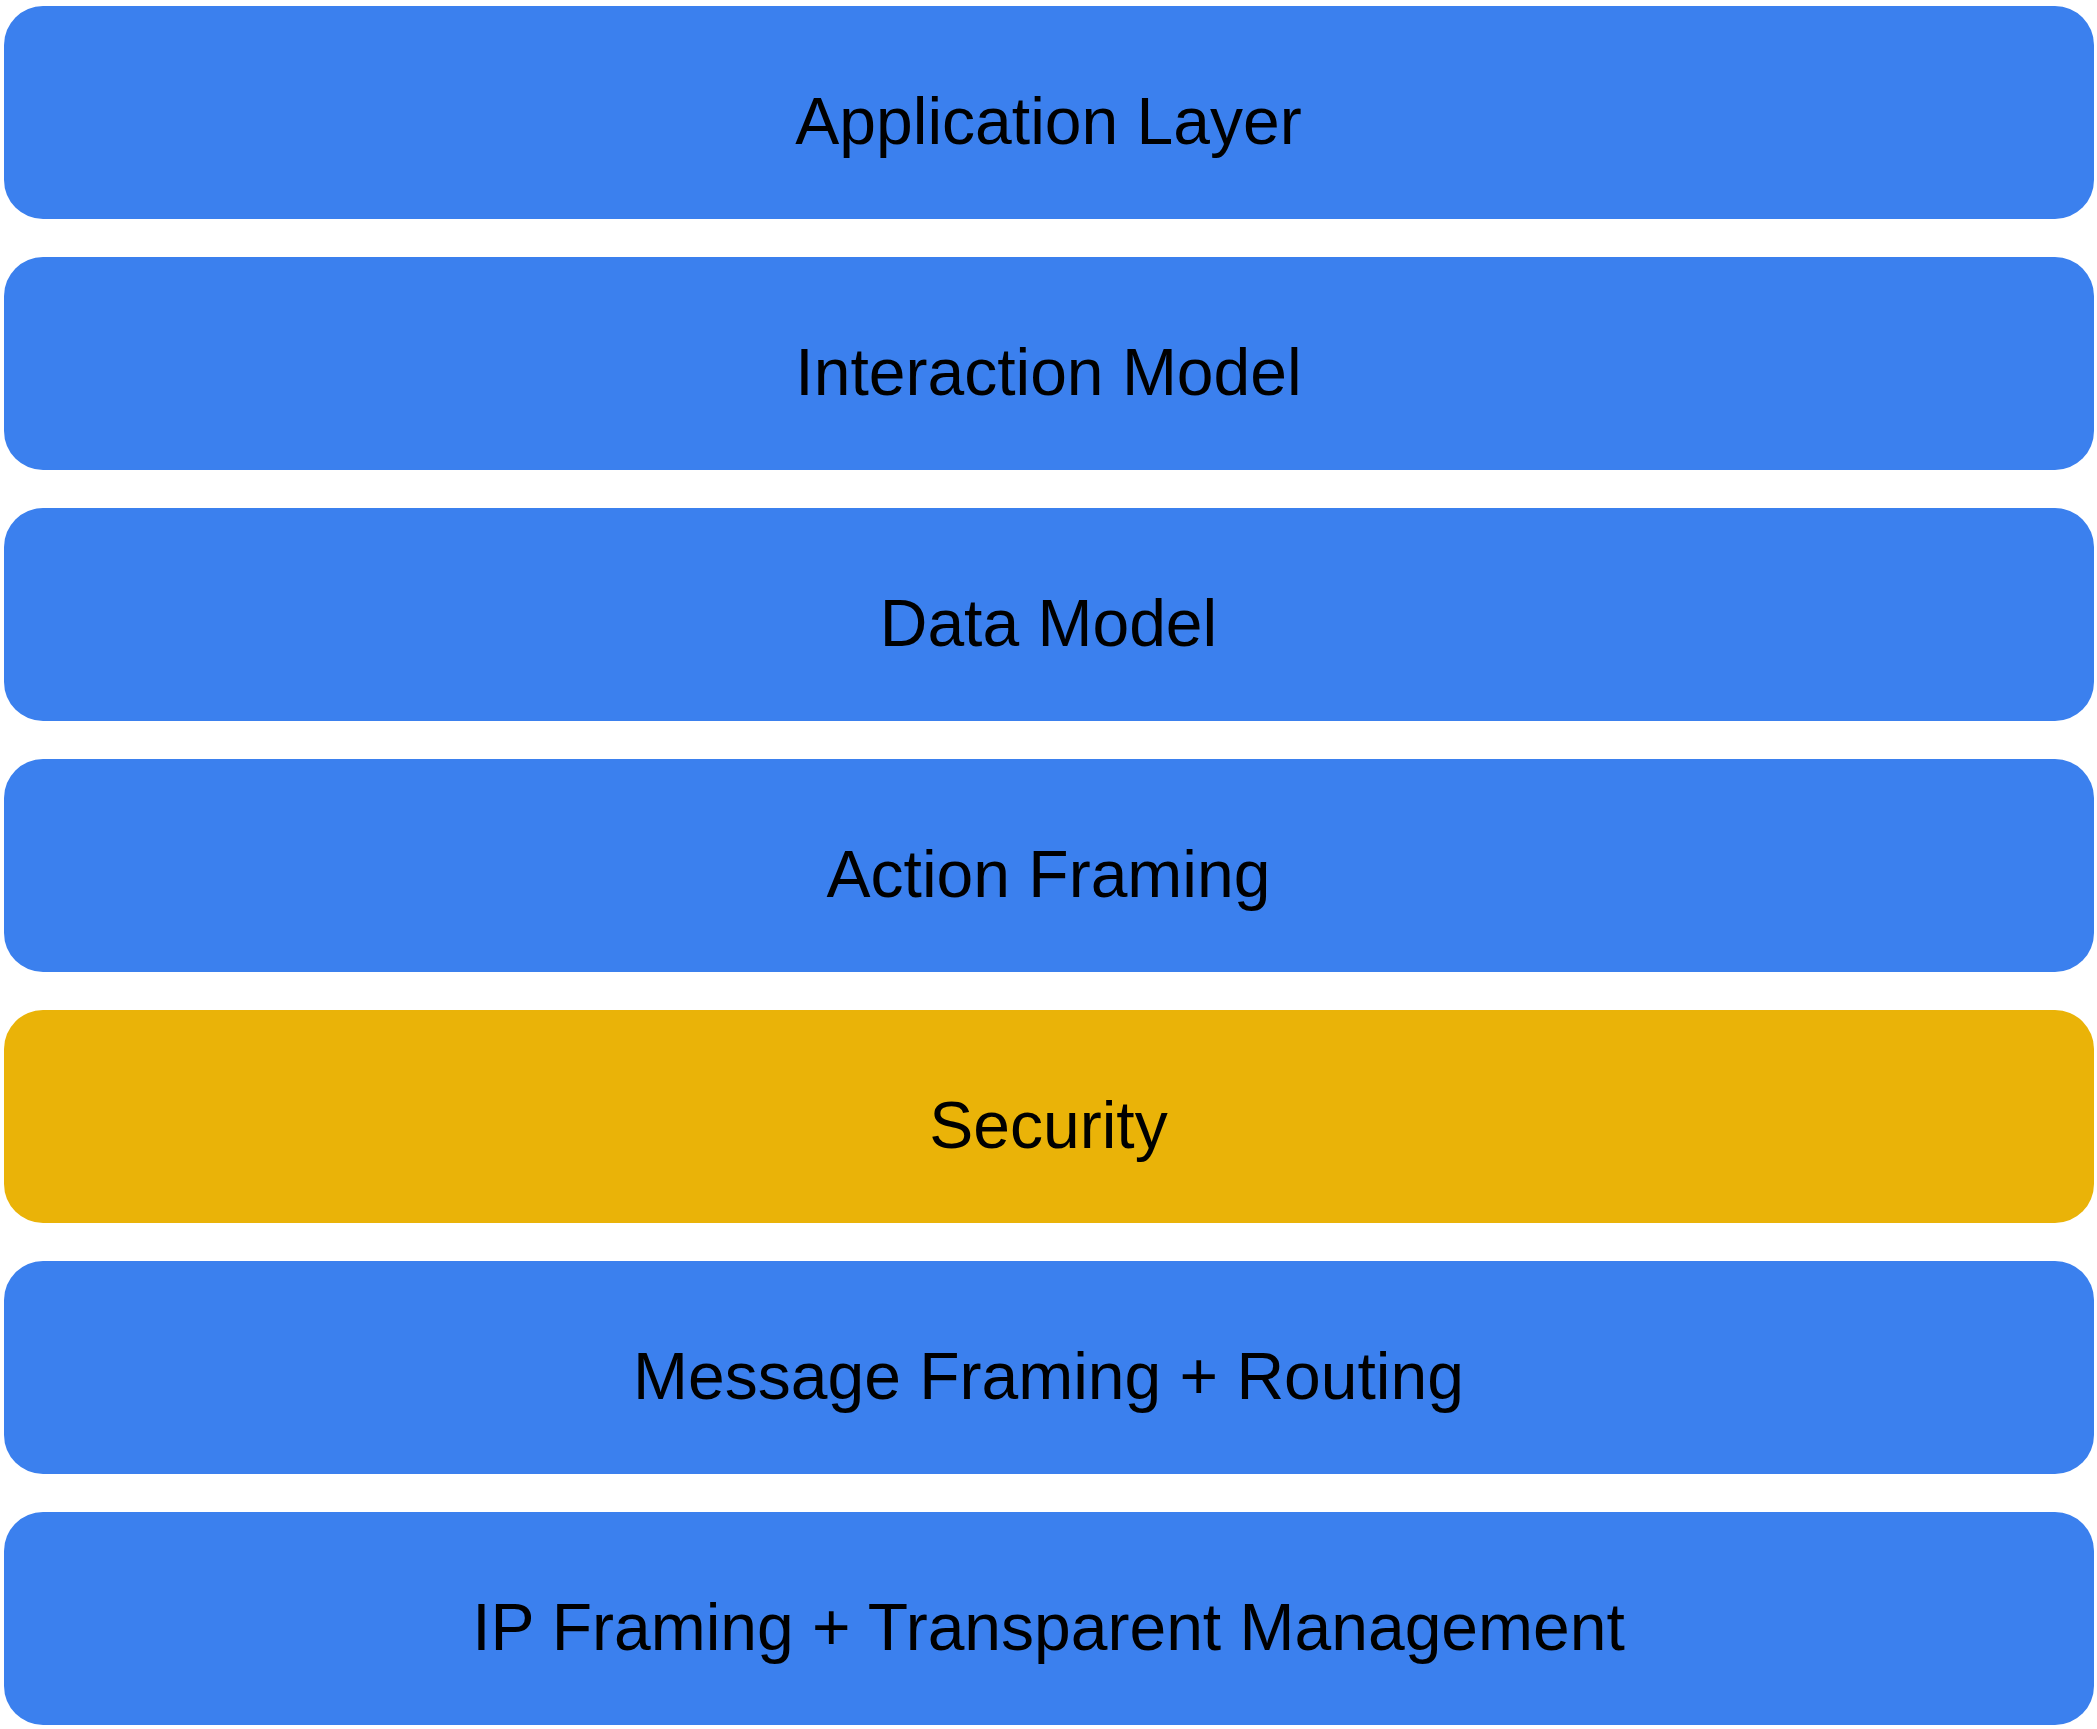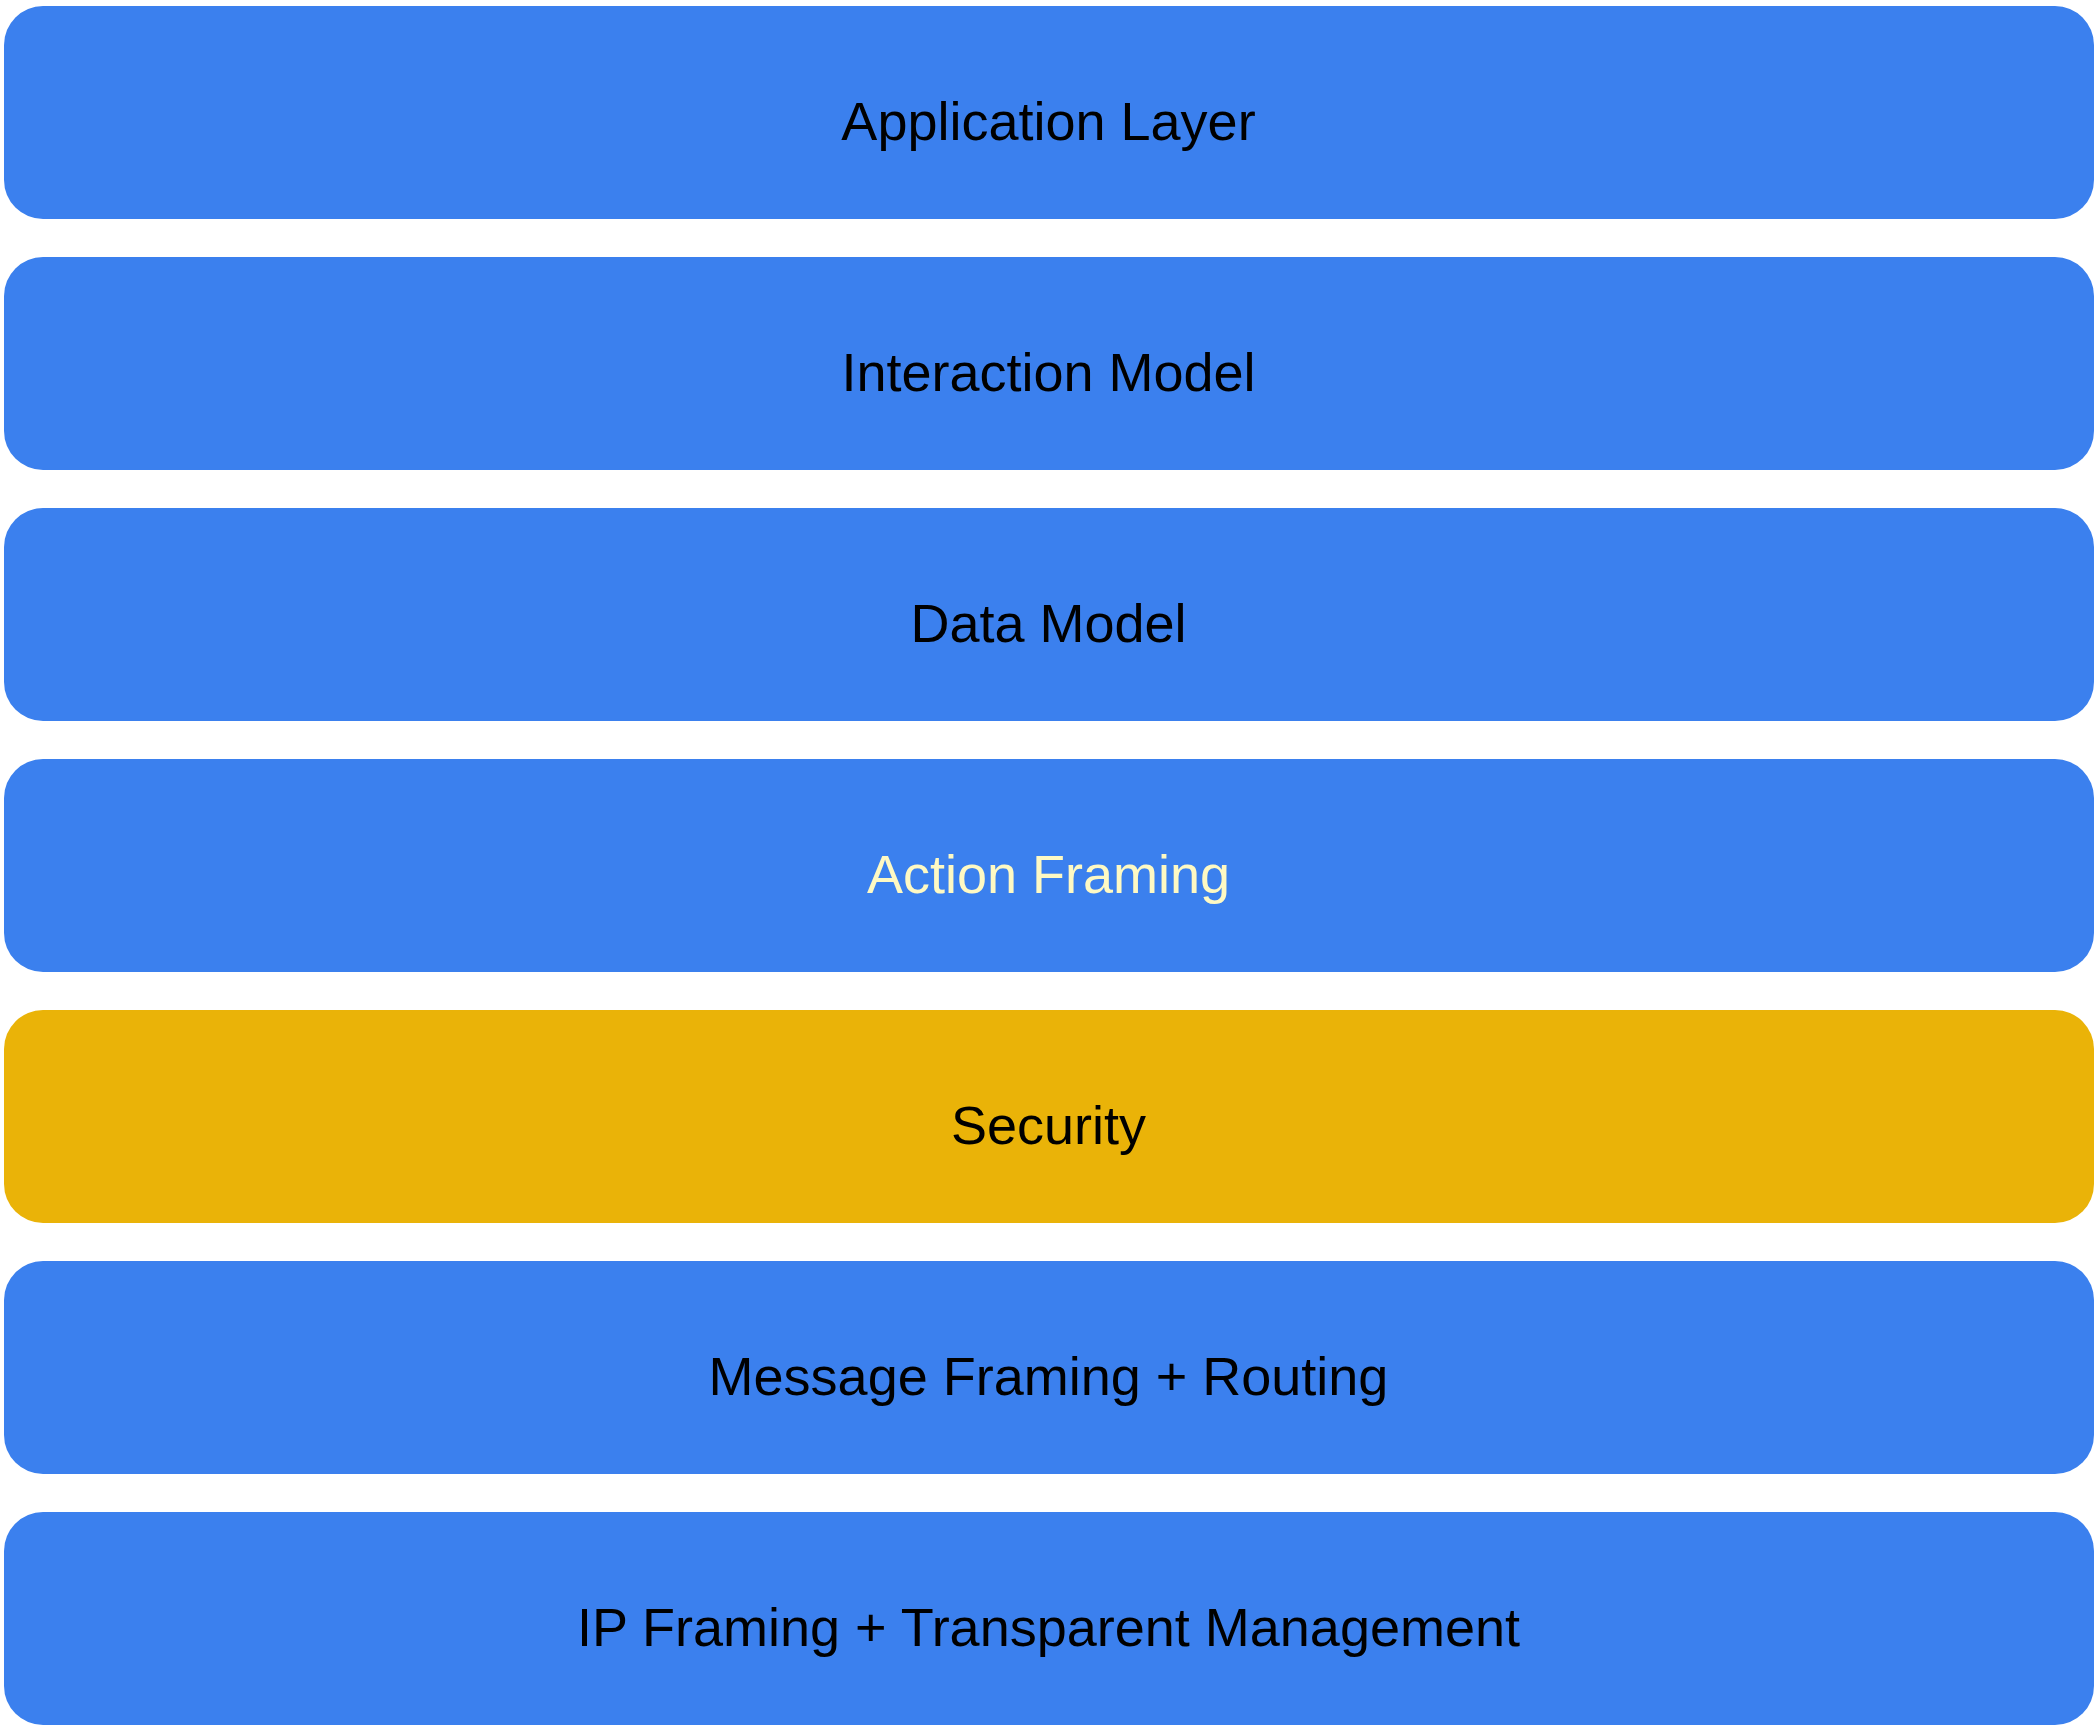--- a/index.html
+++ b/index.html
@@ -26,21 +26,21 @@
     height: 213px;
     flex: 0 0 213px;
     border-radius: 39px;
     background: #3b80ee;
     display: flex;
     align-items: center;
     justify-content: center;
   }
   .layer-label {
     color: #000000;
-    font-size: 54px;
+    font-size: 66px;
     line-height: 1;
     letter-spacing: 0;
     white-space: nowrap;
     text-align: center;
     margin-top: 16px;
   }
 </style>
 </head>
 <body style="background: rgb(255, 255, 255);">
 
@@ -52,21 +52,21 @@
 
   <div class="layer-block" style="background: rgb(59, 128, 238);">
     <span class="layer-label" style="color: rgb(0, 0, 0);">Interaction Model</span>
   </div>
 
   <div class="layer-block" style="background: rgb(59, 128, 238);">
     <span class="layer-label" style="color: rgb(0, 0, 0);">Data Model</span>
   </div>
 
   <div class="layer-block" style="background: rgb(59, 128, 238);">
-    <span class="layer-label" style="color: #fef9c3;">Action Framing</span>
+    <span class="layer-label" style="color: #000000;">Action Framing</span>
   </div>
 
   <div class="layer-block" style="background: #eab308;">
     <span class="layer-label" style="color: rgb(0, 0, 0);">Security</span>
   </div>
 
   <div class="layer-block" style="background: rgb(59, 128, 238);">
     <span class="layer-label" style="color: rgb(0, 0, 0);">Message Framing + Routing</span>
   </div>
 

